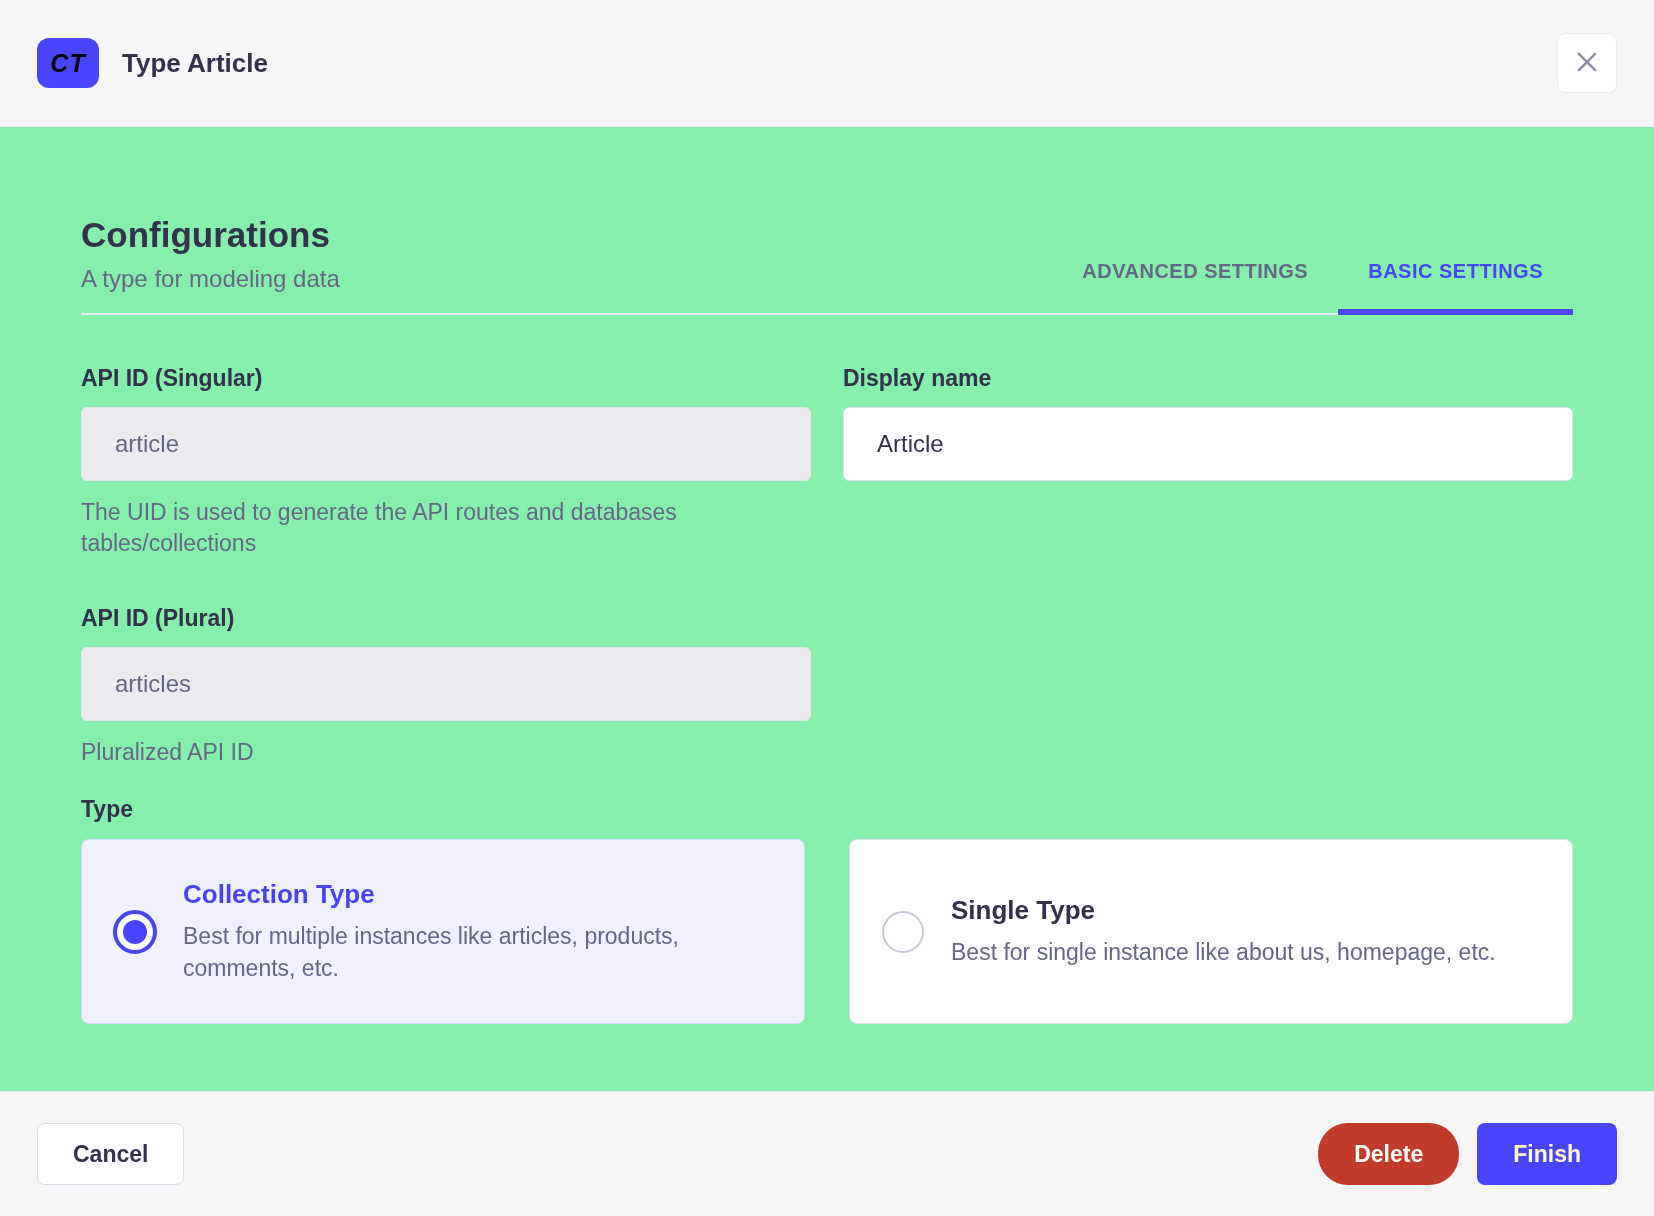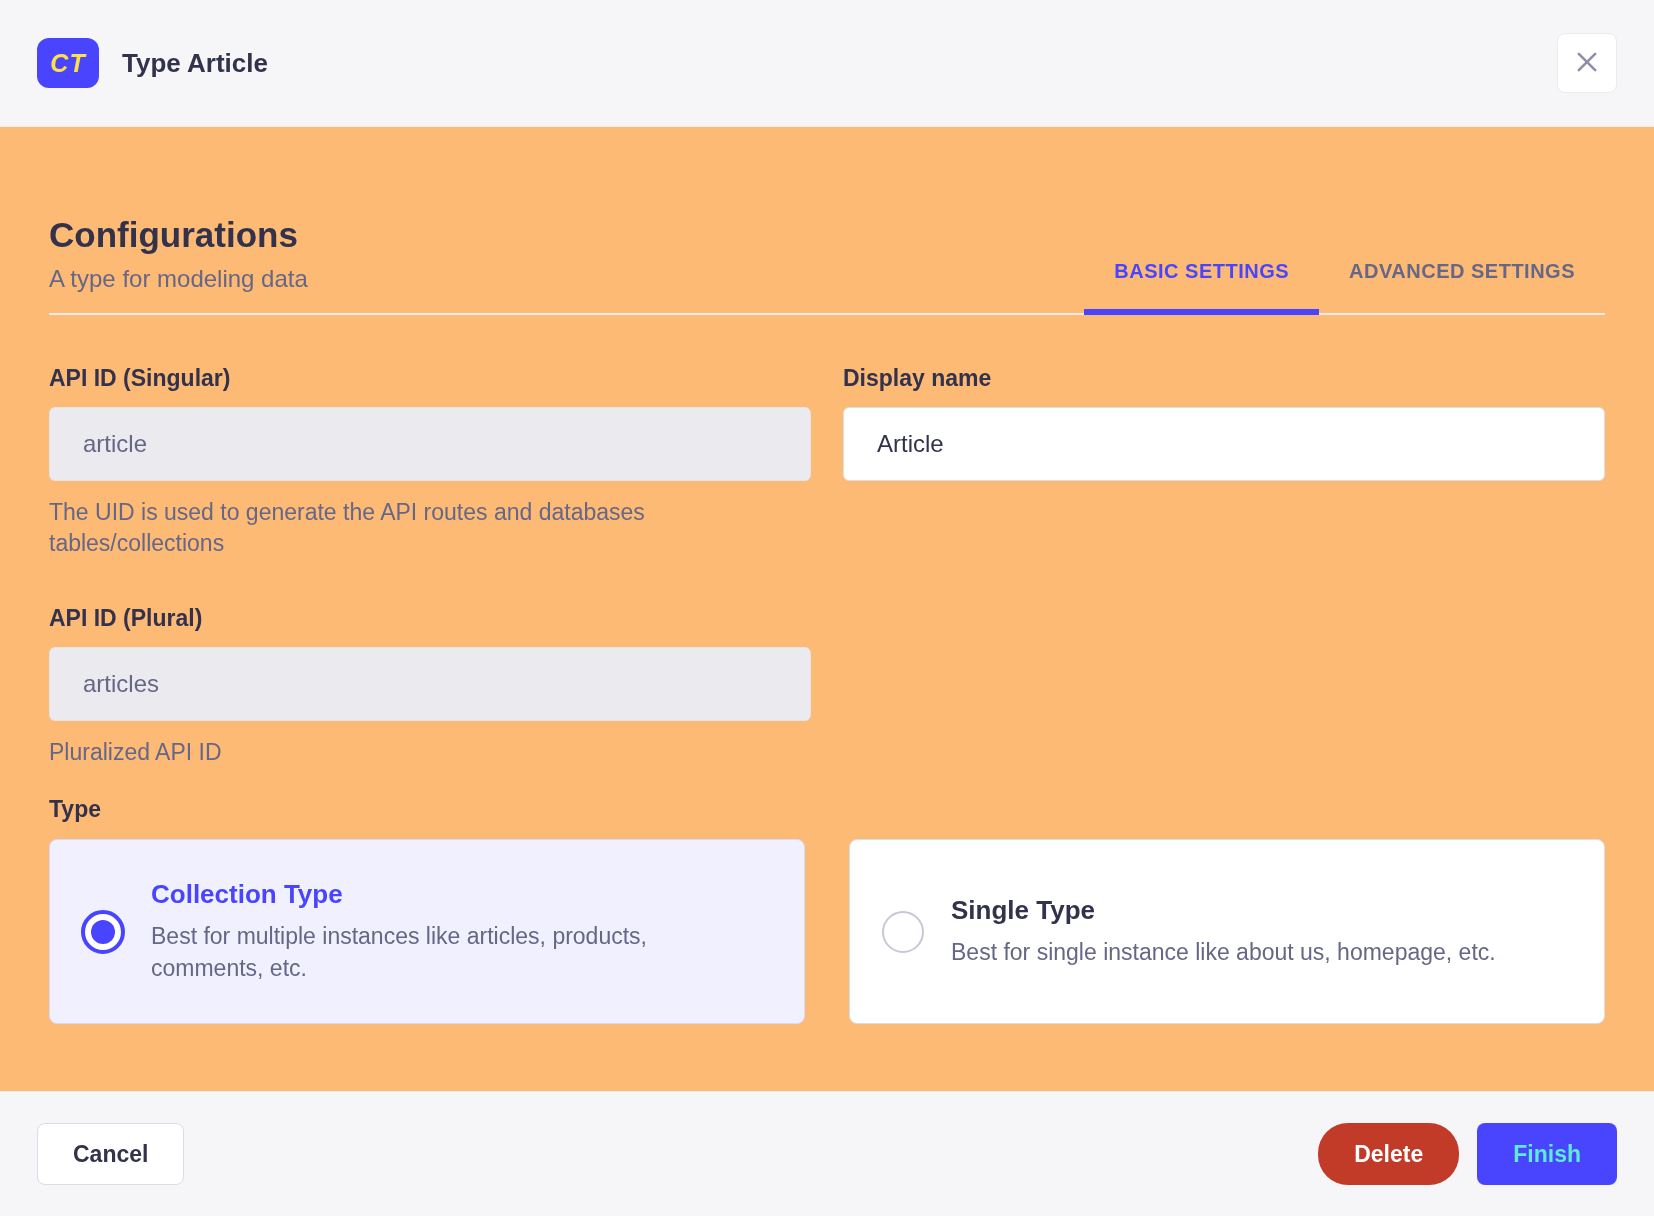--- a/index.html
+++ b/index.html
@@ -16,33 +16,33 @@
   .modal-header {
     height:127px; flex-shrink:0;
     background:#f6f6f9;
     border-bottom:1px solid #eaeaef;
     display:flex; align-items:center;
     padding:0 37px;
   }
   .ct-badge {
     width:62px; height:50px;
     background:#4945ff; border-radius:12px;
-    color:#fde047; font-weight:bold; font-style:italic;
+    color:#000000; font-weight:bold; font-style:italic;
     font-size:25px; letter-spacing:1px;
     display:flex; align-items:center; justify-content:center;
   }
   .modal-title { margin-left:23px; font-size:26px; font-weight:bold; color:#32324d; }
   .close-btn {
     margin-left:auto; width:60px; height:60px;
     background:#ffffff; border:1px solid #eaeaef; border-radius:8px;
     display:flex; align-items:center; justify-content:center; cursor:pointer;
   }
 
   
-  .modal-body { flex:1; background:#fdba74; padding:0 49px; overflow:hidden; }
+  .modal-body { flex:1; background:#86efac; padding:0 81px; overflow:hidden; }
 
   .config-header {
     display:flex; justify-content:space-between; align-items:flex-end;
     margin-top:88px;
     border-bottom:2px solid #eaeaef;
   }
   .config-title { font-size:35px; font-weight:bold; color:#32324d; margin-bottom:10px; }
   .config-subtitle { font-size:24px; color:#666687; margin-bottom:20px; }
 
   .tabs { display:flex; }
@@ -104,21 +104,21 @@
     display:flex; align-items:center;
     padding:16px 37px;
   }
   .btn {
     height:62px; border-radius:8px;
     font-size:23px; font-weight:bold; font-family:inherit;
     padding:0 36px; border:none; cursor:pointer;
   }
   .btn-cancel { background:#ffffff; border:1px solid #dcdce4; color:#32324d; padding:0 35px; }
   .btn-delete { background:#c23a28; color:#ffffff; margin-left:auto;border-radius:30px; }
-  .btn-finish { background:#4945ff; color:#5eead4; margin-left:18px; }
+  .btn-finish { background:#4945ff; color:#fef9c3; margin-left:18px; }
 </style>
 </head>
 <body>
 
 <div class="modal">
 
   <div class="modal-header">
     <div class="ct-badge">
       <span>CT</span>
     </div>
@@ -133,22 +133,22 @@
   </div>
 
   <div class="modal-body">
 
     <div class="config-header">
       <div>
         <div class="config-title">Configurations</div>
         <div class="config-subtitle">A type for modeling data</div>
       </div>
       <div class="tabs">
+        <div class="tab">ADVANCED SETTINGS</div>
         <div class="tab active">BASIC SETTINGS</div>
-        <div class="tab">ADVANCED SETTINGS</div>
       </div>
     </div>
 
     <div class="form-grid">
 
       <div>
         <div class="field-group">
           <label class="field-label">API ID (Singular)</label>
           <input class="text-input" type="text" disabled="" value="article" style="">
           <div class="helper">The UID is used to generate the API routes and databases tables/collections</div>

